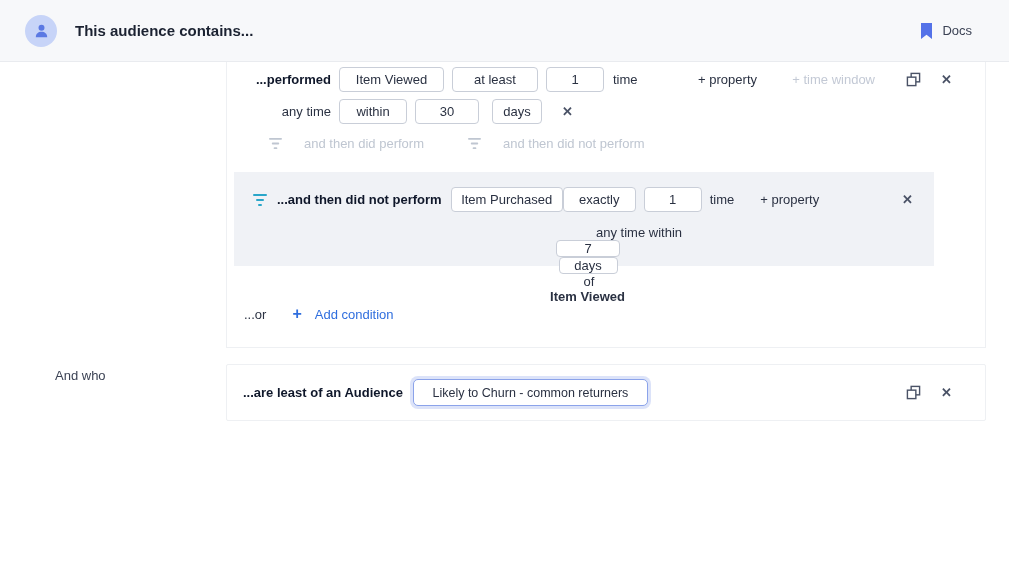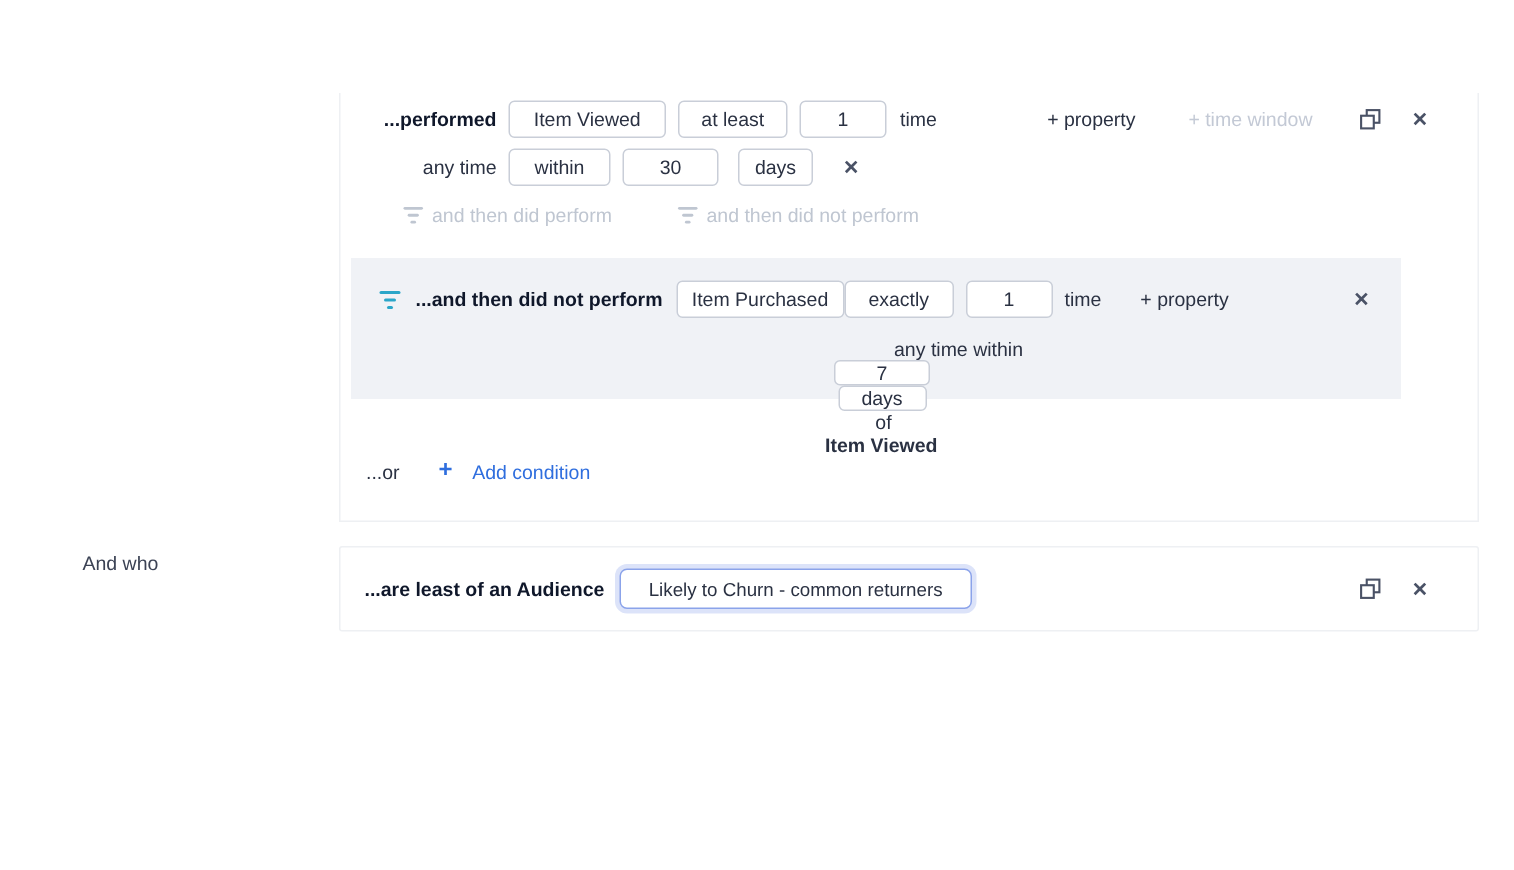--- a/index.html
+++ b/index.html
@@ -33,21 +33,21 @@
   .ctl { height:25px; background:#fff; border:1px solid #c9ced8; border-radius:4px;
     font-size:13px; color:#2a3142; display:inline-flex; align-items:center;
     justify-content:center; padding:0 8px; cursor:pointer;
     font-family:"Liberation Sans", sans-serif; }
   input.ctl { text-align:center; padding:0 4px; }
 
   .x-btn { font-size:13px; font-weight:700; color:#4a5266; cursor:pointer; line-height:1; }
   .link-plus { color:#2f6ede; font-size:16px; font-weight:700; cursor:pointer; }
   .link { color:#2f6ede; font-size:13px; cursor:pointer; }
 
-  .seq-item { display:flex; align-items:center; gap:5px; font-size:13px; color:#bfc6d1; cursor:pointer; }
+  .seq-item { display:flex; align-items:center; gap:21px; font-size:13px; color:#bfc6d1; cursor:pointer; }
 
   .hbox { position:absolute; left:7px; top:110px; width:700px; height:94px;
     background:#f0f2f6; border-radius:0; }
   .hbox .row { left:0; right:0; }
 
   
   .panel { position:absolute; left:27px; top:438px; width:970px; height:114px;
     background:#f2f3f5; border-radius:2px; }
   .chk-row { position:absolute; display:flex; align-items:center; gap:10px; left:14px; }
   .checkbox { width:16px; height:16px; background:#fff; border:1px solid #d4d8df;
@@ -65,27 +65,46 @@
     color:#2a3142; text-align:center; font-family:"Liberation Sans", sans-serif; }
 
   .abs { position:absolute; }
   svg { display:block; }
 </style>
 </head>
 <body>
 
 <div class="stage">
 
+  <div class="header">
+    <div class="avatar">
+      <span>
+        <svg width="17" height="17" viewBox="0 0 24 24" fill="#5b79e3">
+          <circle cx="12" cy="8" r="4.2"></circle>
+          <path d="M4 21c0-4.4 3.6-7.2 8-7.2s8 2.8 8 7.2v.5H4z"></path>
+        </svg>
+      </span>
+    </div>
+    <div class="page-title">This audience contains...</div>
+    <div class="header-right">
+      <span>
+        <svg width="13" height="16" viewBox="0 0 13 16" fill="#5472e8">
+          <path d="M1 0h11v16l-5.5-4.3L1 16z"></path>
+        </svg>
+      </span>
+      <span class="docs-label">Docs</span>
+    </div>
+  </div>
 
   <div class="card1">
 
     <div class="row" style="top:4px; height:26px;">
       <div class="lbl-col bold-lbl">...performed</div>
       <button class="ctl" style="margin-left:8px; width:105px;">Item Viewed</button>
-      <button class="ctl" style="margin-left:8px; width:73px;">at least</button>
+      <button class="ctl" style="margin-left:8px; width:86px;">at least</button>
       <input class="ctl" style="margin-left: 8px; width: 58px;" value="1">
       <span class="plain-lbl" style="margin-left:9px;">time</span>
       <span class="plain-lbl abs" style="right:228px; font-size:13px; cursor:pointer;">+ property</span>
       <span class="plain-lbl muted abs" style="right:110px;">+ time window</span>
       <span class="abs" style="right:64px; cursor:pointer;">
         <svg width="15" height="15" viewBox="0 0 16 16" fill="none" stroke="#4a5266" stroke-width="1.5">
           <rect x="5.5" y="1.5" width="9" height="9"></rect>
           <rect x="1.5" y="5.5" width="9" height="9" fill="#ffffff"></rect>
         </svg>
       </span>

